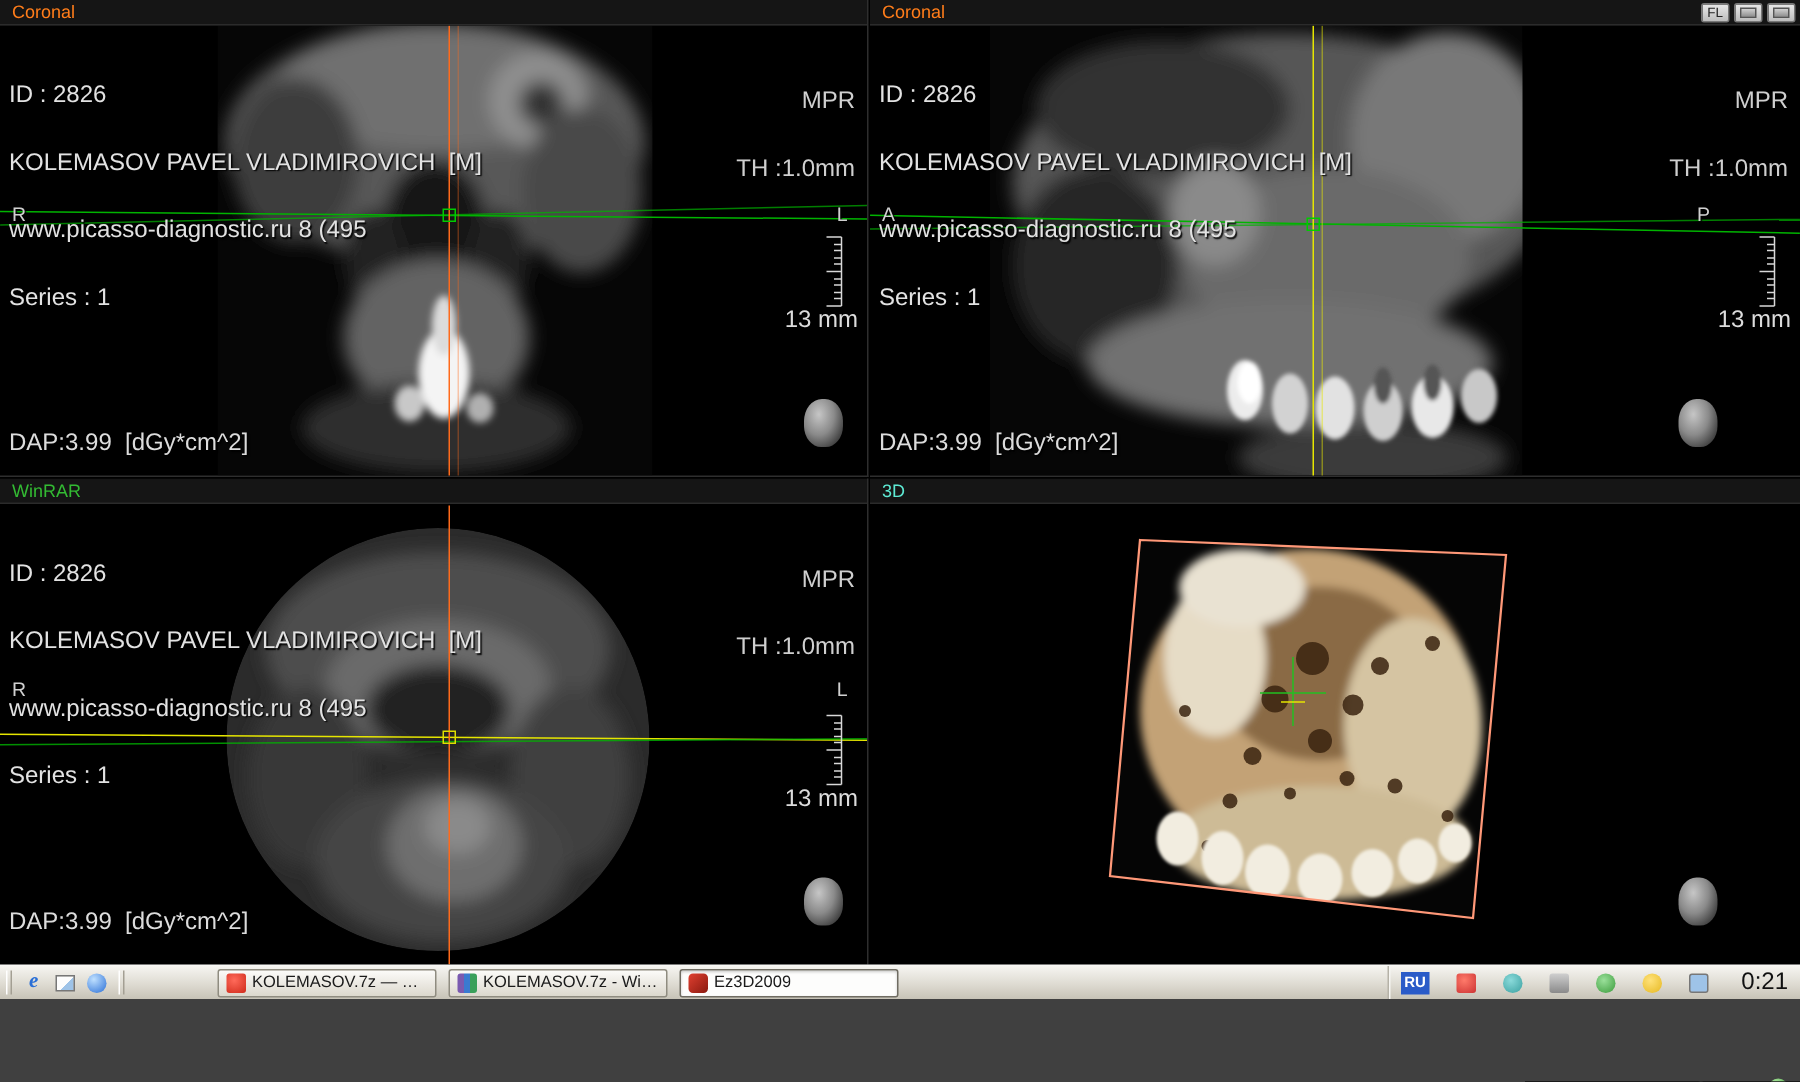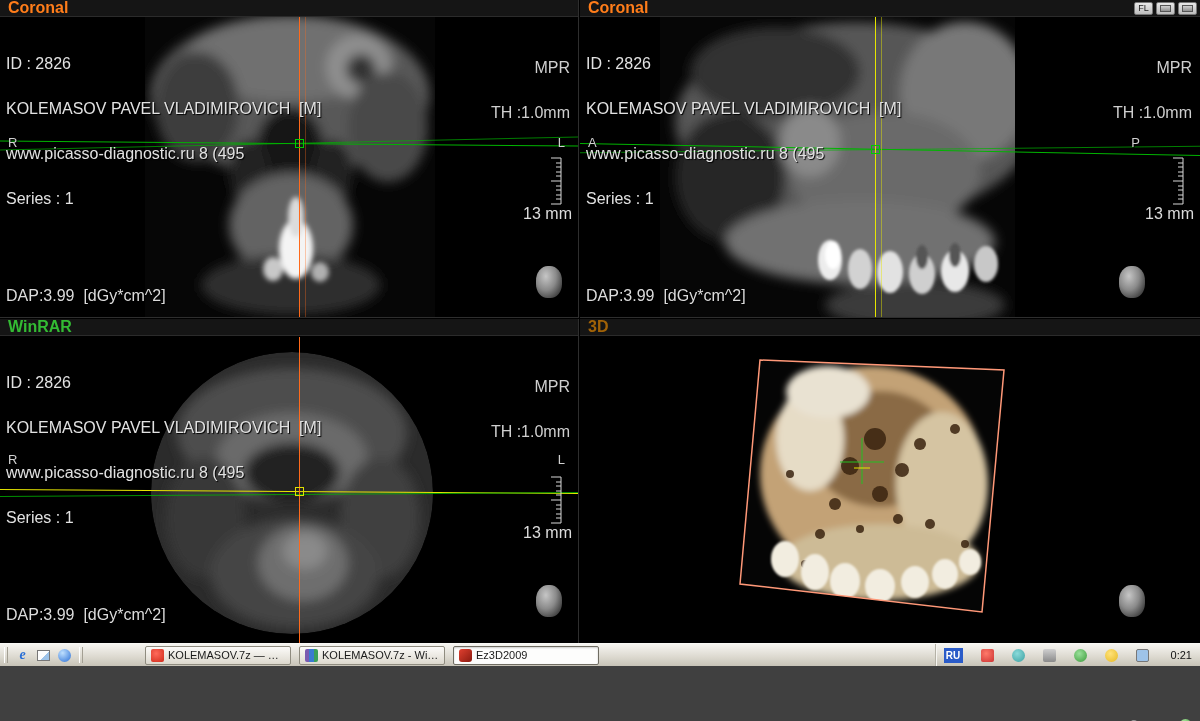--- a/index.html
+++ b/index.html
@@ -7,24 +7,24 @@
   .screen{position:relative;width:1200px;height:721px;background:#000;overflow:hidden;
           font-family:"Liberation Sans",sans-serif}
   
   .panel{position:absolute;background:#000;overflow:hidden}
   #p-coronal {left:0;   top:0;   width:579px;height:318px;border-right:1px solid #2e2e2e;border-bottom:1px solid #2e2e2e}
   #p-sagittal{left:580px;top:0;  width:620px;height:318px;border-bottom:1px solid #2e2e2e}
   #p-axial   {left:0;   top:319px;width:579px;height:324px;border-right:1px solid #2e2e2e}
   #p-3d      {left:580px;top:319px;width:620px;height:324px}
   .titlebar{position:absolute;left:0;top:0;right:0;height:17px;background:#151515;
             border-bottom:1px solid #2b2b2b;display:flex;align-items:center;padding:0 8px;z-index:5}
-  .ptitle{font-size:16px;font-weight:bold}
+  .ptitle{font-size:12px;font-weight:normal}
   .t-orange{color:#ff7d1a}
   .t-green{color:#33bb33}
-  .t-gray{color:#a16207}
+  .t-gray{color:#5eead4}
   .ct{position:absolute;z-index:1}
   .ov-text{position:absolute;font-size:16px;line-height:15px;color:#e2e2e2;
            text-shadow:1px 1px 1px #000;white-space:pre;z-index:4}
   .info-block{left:6px;top:26px}
   .mode-block{right:8px;top:30px;text-align:right;color:#cfcfcf}
   .dap-block{left:6px;top:258px;color:#dcdcdc}
   .orient{position:absolute;font-size:13px;color:#d0d0d0;z-index:4;text-shadow:1px 1px 1px #000}
   .xline{position:absolute;z-index:3}
   .marker{position:absolute;width:9px;height:9px;border:1px solid #00cc00;z-index:4;background:transparent}
   .ruler{position:absolute;z-index:4}
@@ -63,21 +63,21 @@
         border-left:1px solid #b5b2a7;box-shadow:inset 1px 0 0 #f6f5f1}
   .lang{width:19px;height:15px;background:#2a5bc8;color:#fff;font-size:10px;font-weight:bold;
         display:flex;align-items:center;justify-content:center;cursor:pointer}
   .tricon{width:13px;height:13px;border-radius:2px;cursor:pointer}
   .tr-red{background:radial-gradient(circle at 40% 35%,#ff7a6a,#cc3333)}
   .tr-teal{background:radial-gradient(circle at 40% 35%,#8adada,#3aa0a0);border-radius:50%}
   .tr-gray{background:linear-gradient(#cfcfcf,#8a8a8a)}
   .tr-green{background:radial-gradient(circle at 40% 35%,#9ae09a,#3a9a3a);border-radius:50%}
   .tr-yellow{background:radial-gradient(circle at 40% 35%,#ffe27a,#e6b820);border-radius:50%}
   .tr-monitor{border:1px solid #777;background:#9ec3e8}
-  .clock{font-size:11px;color:#111;margin-left:4px}
+  .clock{font-size:16px;color:#111;margin-left:4px}
   
   .bottom-strip{position:absolute;left:0;top:666px;width:1200px;height:72px;background:#404040}
   .wm{position:absolute;right:8px;bottom:6px;display:flex;align-items:center;gap:5px;
       color:#9a9a9a;font-size:12px}
   .wm-icon{width:13px;height:13px;border-radius:50%;background:radial-gradient(circle at 35% 30%,#b8f0a8,#2a8a2a)}
 </style>
 </head>
 <body>
 
 <div class="screen">

